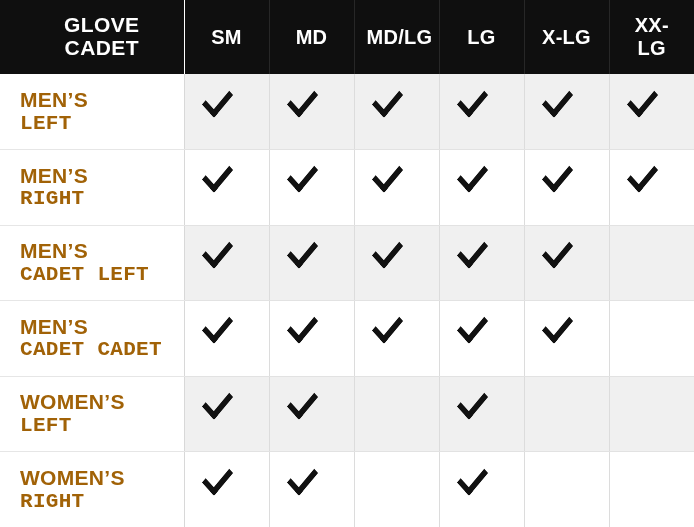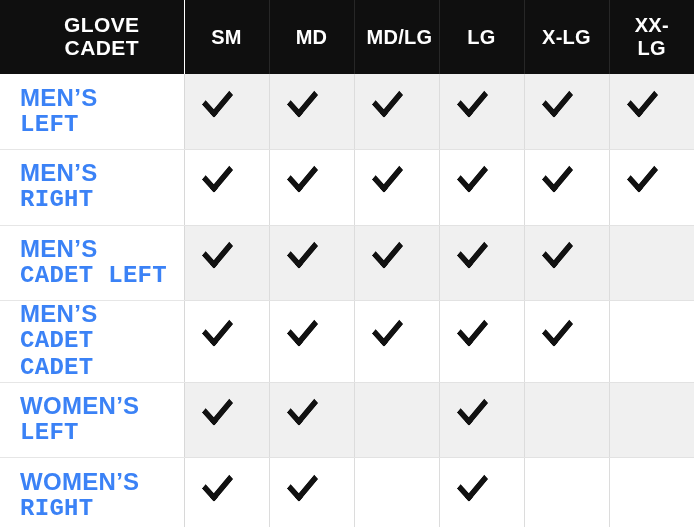--- a/index.html
+++ b/index.html
@@ -53,22 +53,22 @@
   th.size.last { border-right: 0; margin-top: 27px; }
 
   
   tr.body-row { height: 75.5px; }
   tr.odd  td.cell { background: #f0f0f0; }
   tr.even td.cell { background: #ffffff; }
   tr.odd  td.rowlabel { background: #ffffff; }
   tr.even td.rowlabel { background: #ffffff; }
 
   td.rowlabel {
-    color: #3b82f6;
-    font-size: 24px;
+    color: #a16207;
+    font-size: 21px;
     font-weight: bold;
     letter-spacing: 0.3px;
     line-height: 1.12;
     padding: 0 8px 0 20px;
     vertical-align: middle;
     text-align: left;
     border-right: 1px solid #d8d8d8;
     border-bottom: 1px solid #e6e6e6;
   }
   td.rowlabel .l2 { display: block; font-family: Liberation Mono, monospace; }

